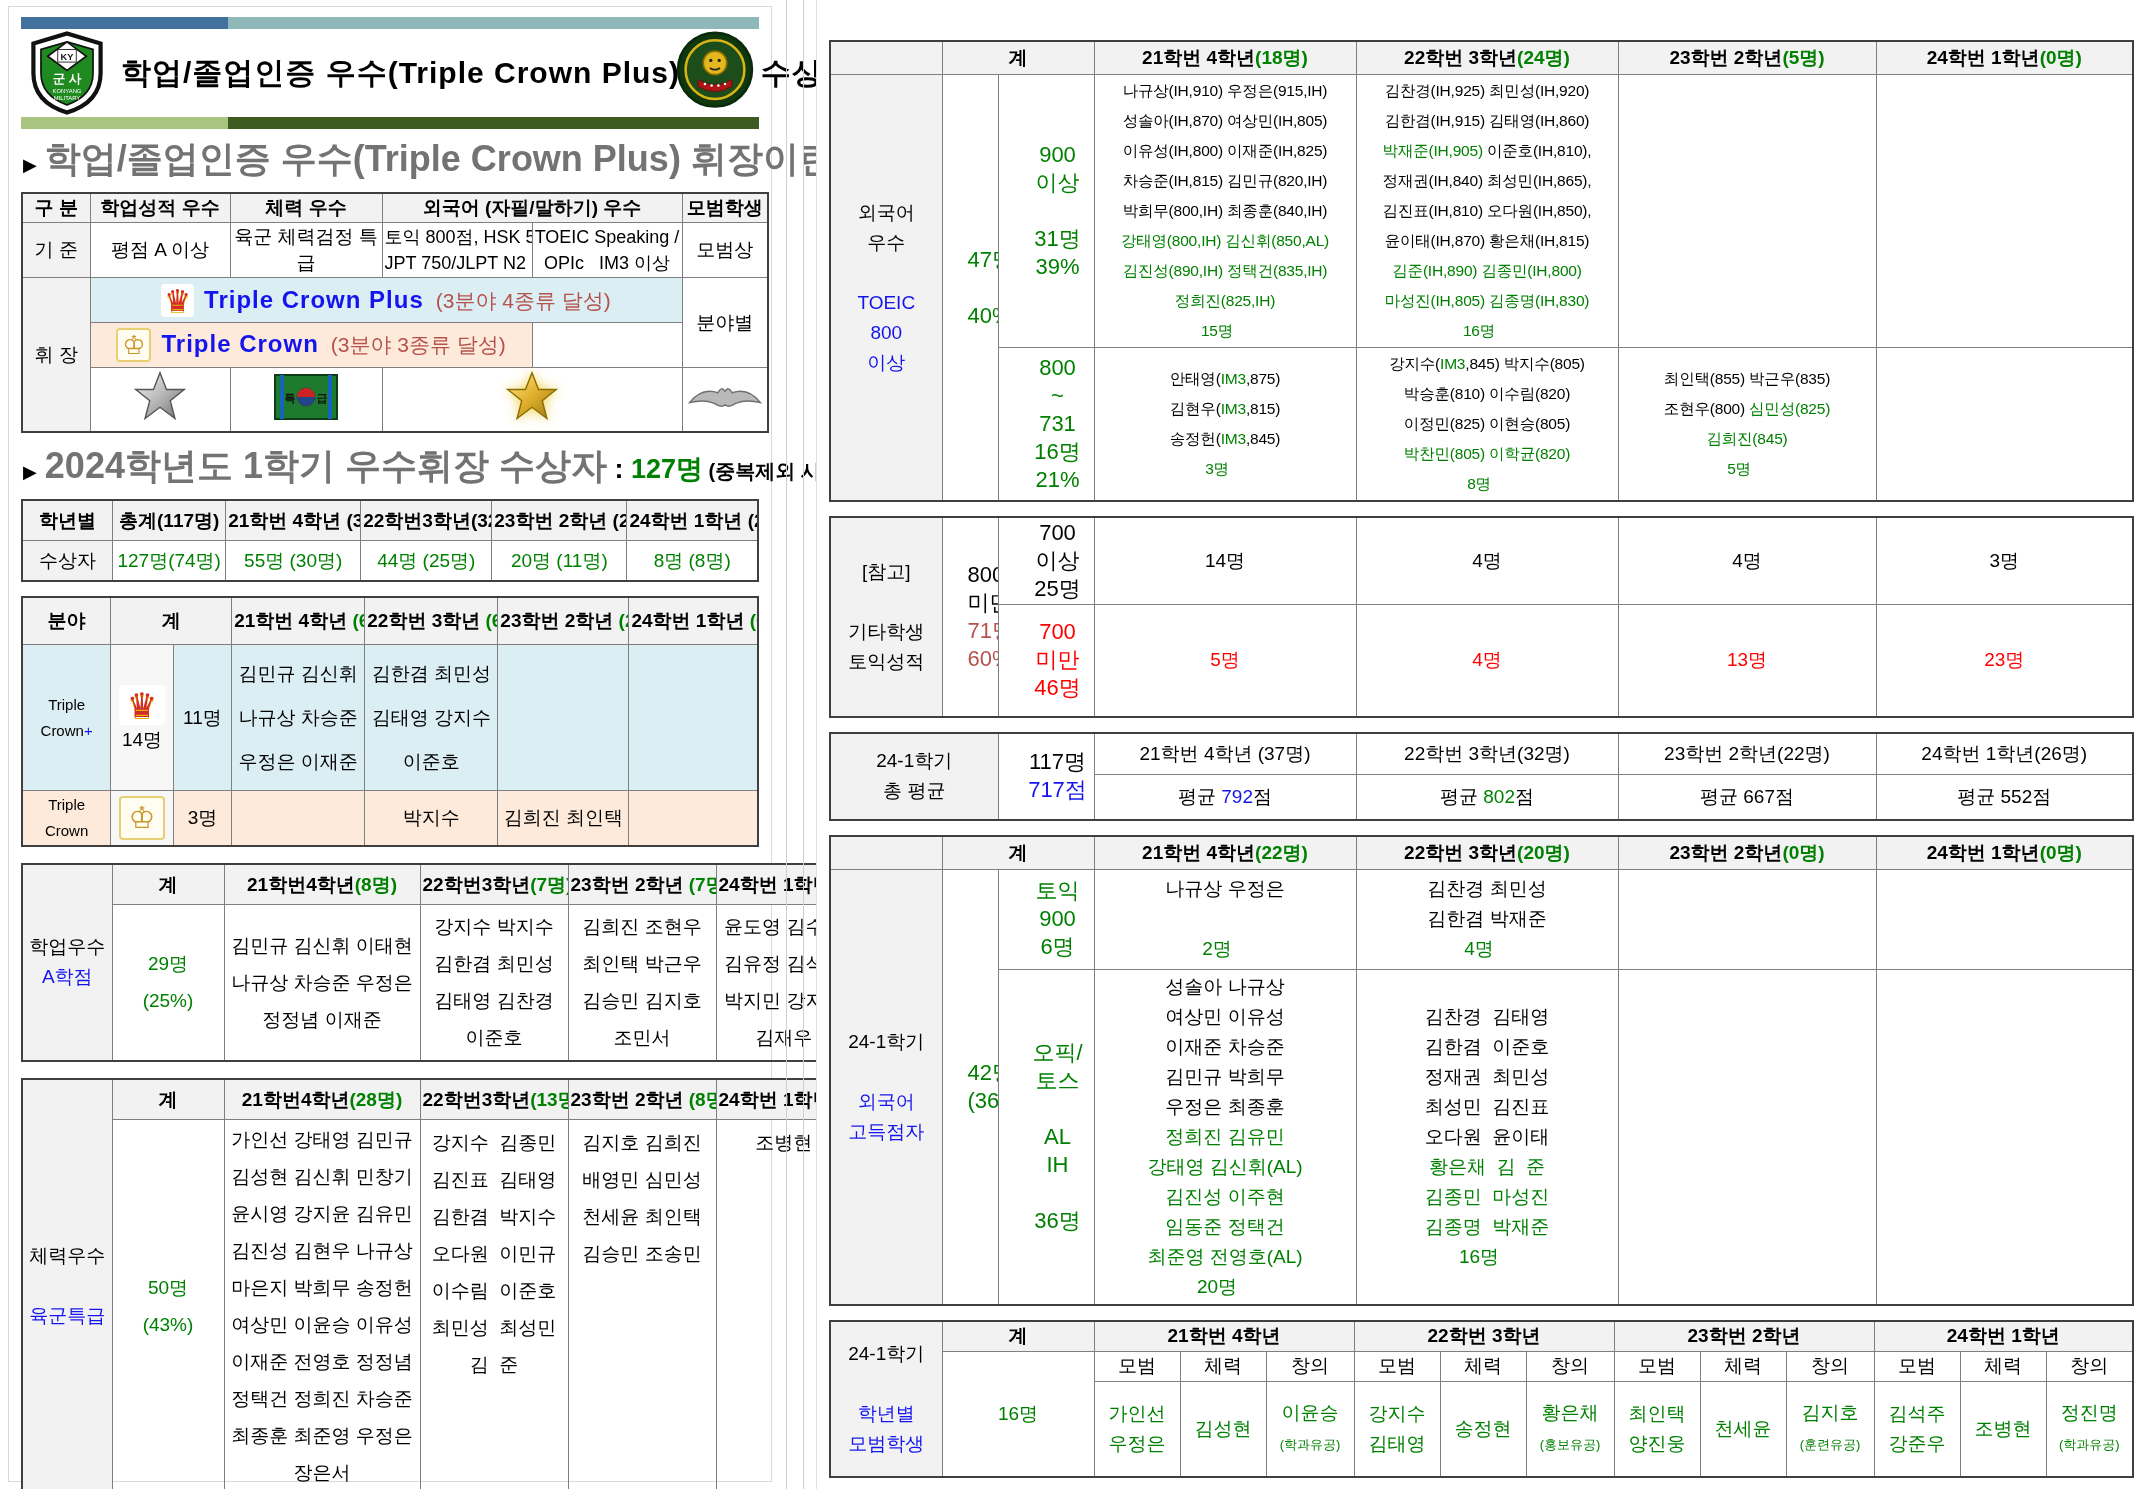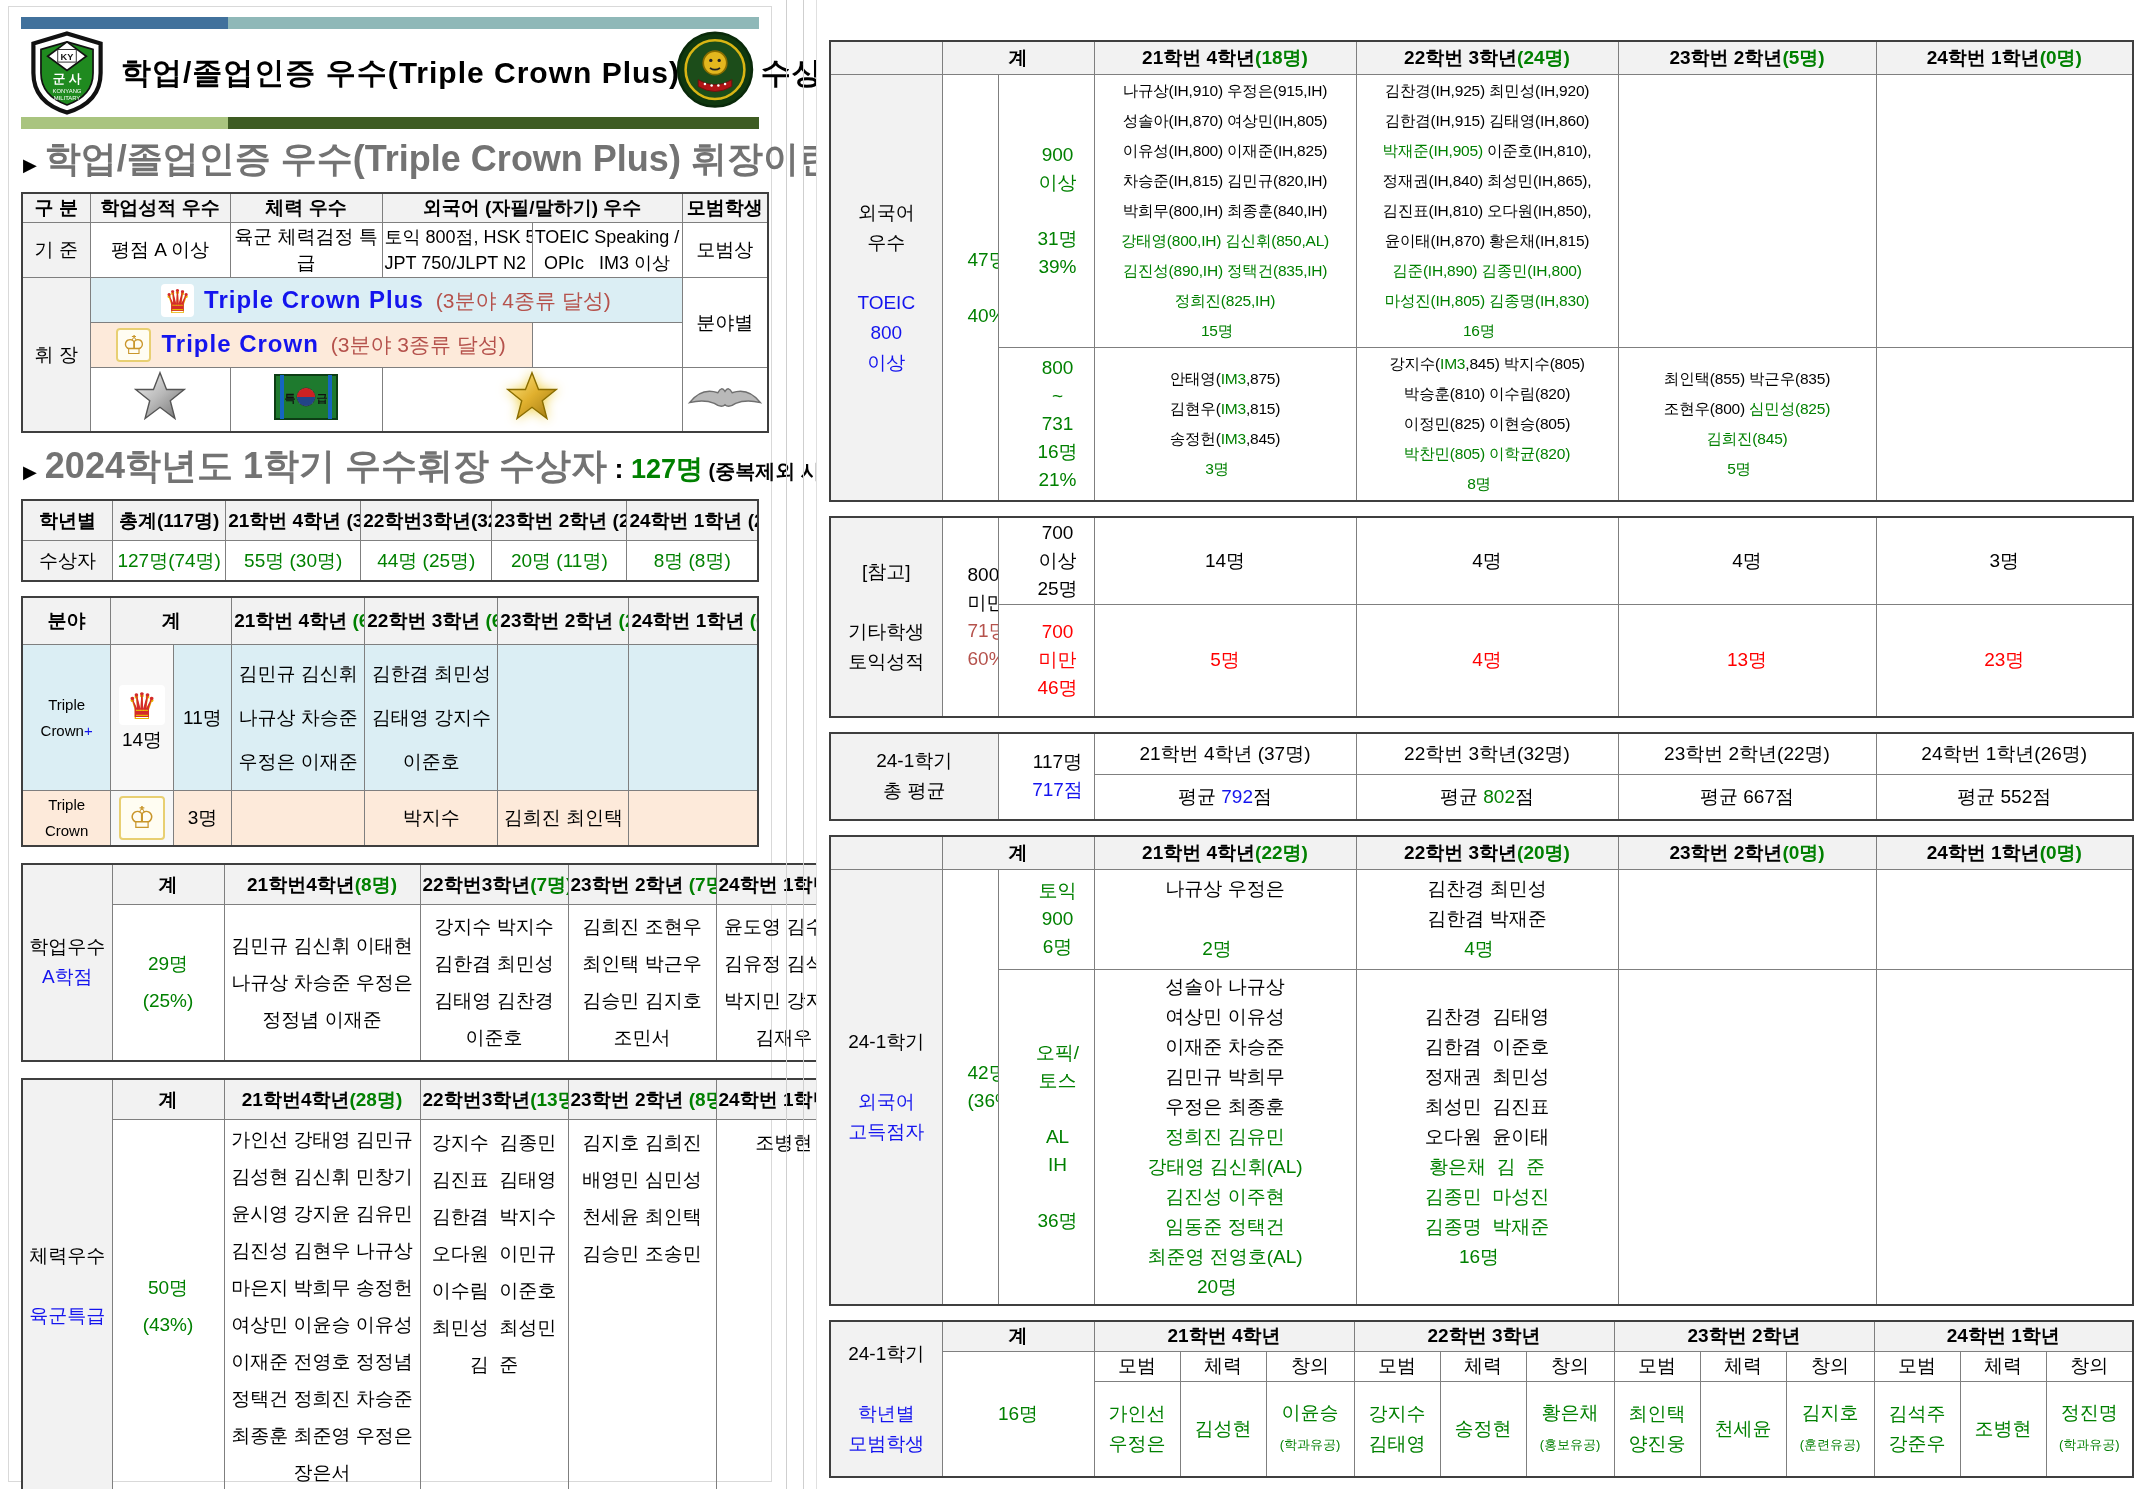--- a/index.html
+++ b/index.html
@@ -75,21 +75,21 @@
   .crown-ico2{font-size:30px;color:#c9962b;display:block;line-height:40px;background:#fffdf2;border:2px solid #e8cf72;border-radius:4px;margin:2px 6px;}
 
   
   #t-acad .lab .nl,#t-fit .lab .nl{line-height:30px;}
   #t-acad td,#t-fit td{vertical-align:middle;}
 
   
   .rp table.grid td{font-size:19px;}
   .rp .nl{line-height:30px;}
   .rp .scores .nl{font-size:15.5px;letter-spacing:-0.2px;line-height:30px;}
-  .rp .band .nl{line-height:28px;font-size:19px;margin-left:23px;}
+  .rp .band .nl{line-height:28px;font-size:22px;margin-left:23px;}
   .rp .lablines .nl{line-height:30px;}
   .rp .mt{margin-top:14px;}
   .avg-h{font-weight:700;}
   #t-model td{font-size:19px;}
   #t-model .nl{line-height:30px;}
   #t-model th{font-size:19px;}
 </style>
 </head>
 <body>
 

